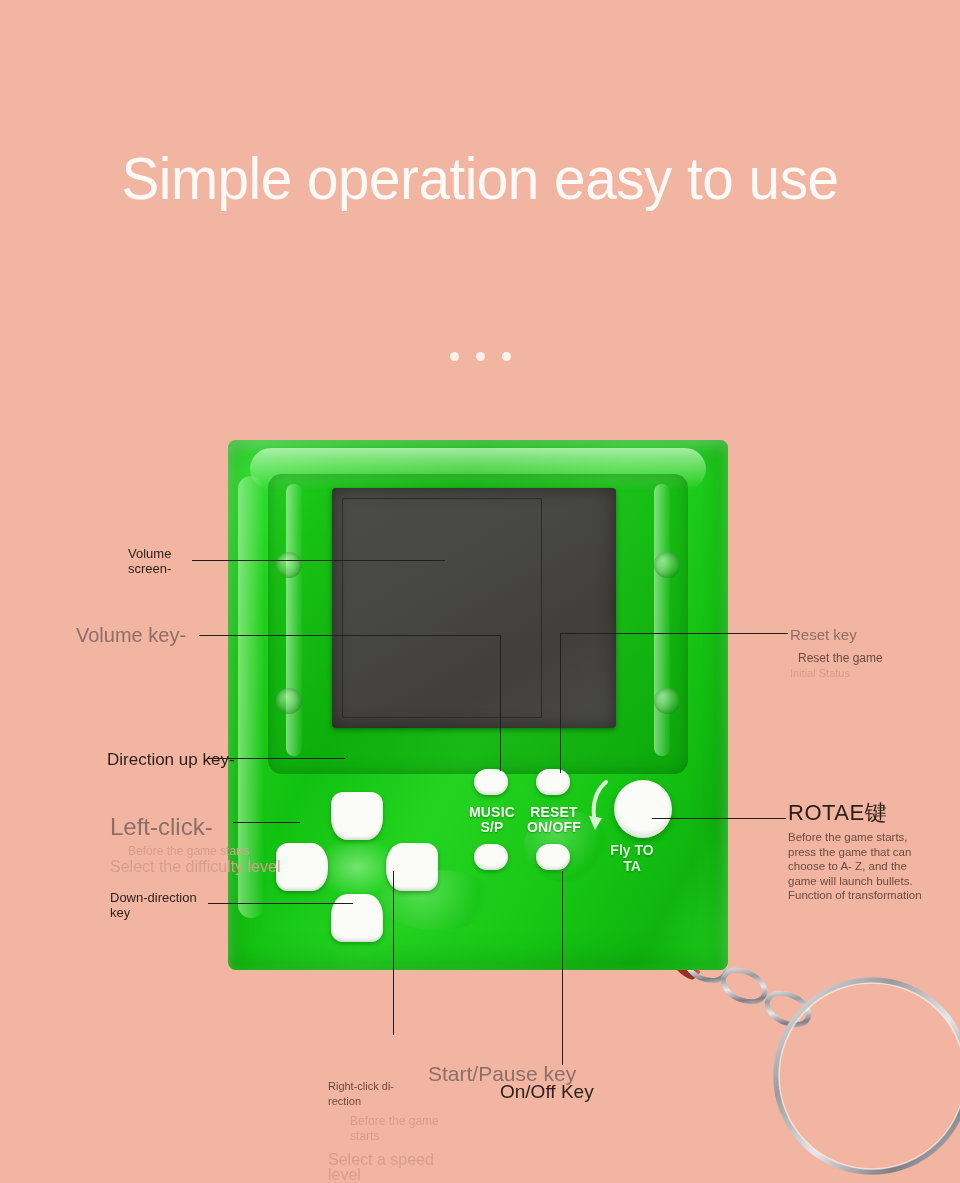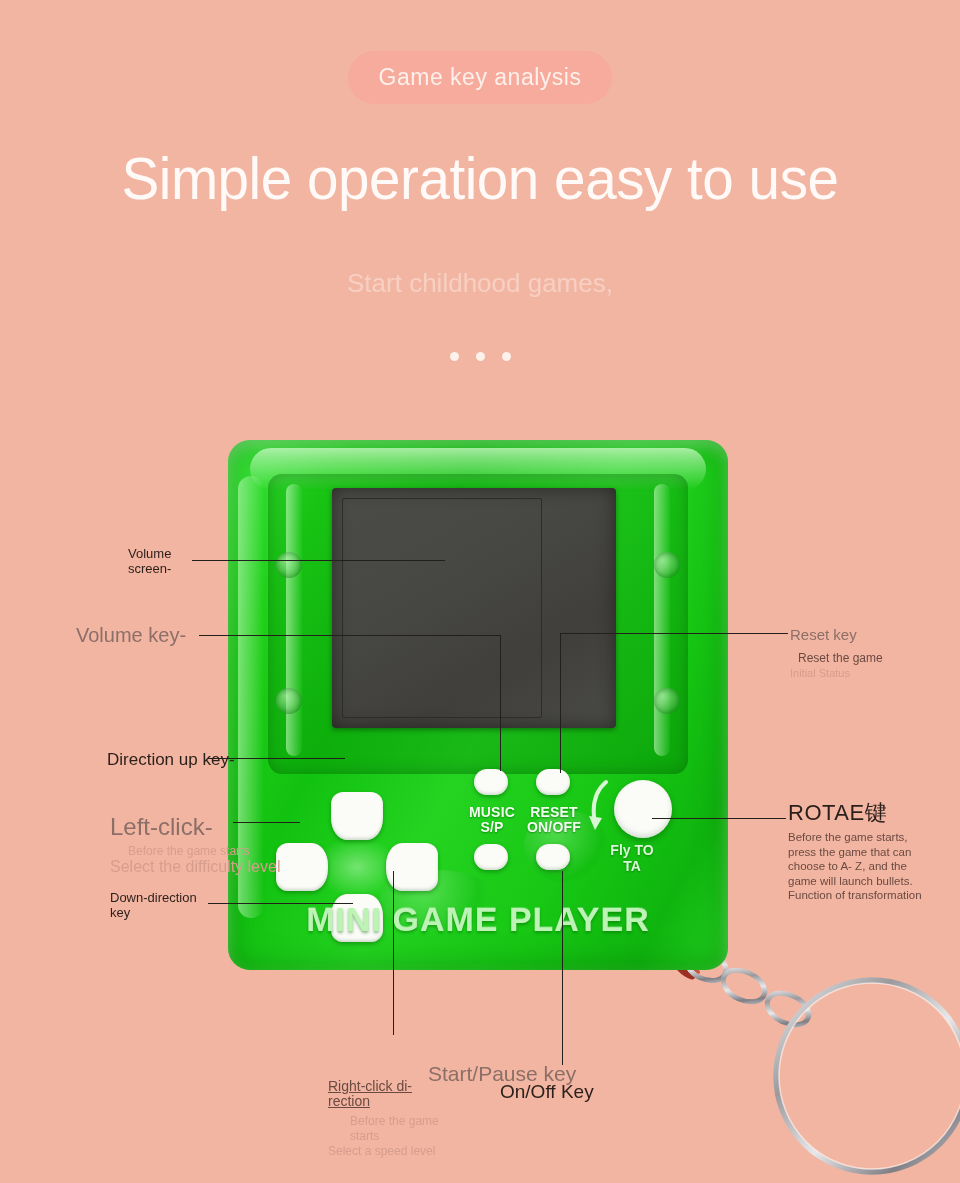--- a/index.html
+++ b/index.html
@@ -47,21 +47,21 @@
     width:9px; height:9px; border-radius:50%; background:#fdf1ec;
     display:block;
   }
 
   
   .device {
     position:absolute; left:228px; top:440px; width:500px; height:530px;
   }
   .body-shell {
     position:absolute; inset:0;
-    border-radius:22px;
+    border-radius:8px;
     background:
       linear-gradient(118deg,#3ee53e 0%,#1fd119 16%,#12c210 33%,#24d421 52%,#17c714 72%,#0fb50e 88%,#23cf20 100%);
     box-shadow:inset 0 0 34px rgba(0,90,0,.45), inset 0 6px 14px rgba(190,255,190,.55);
     overflow:hidden;
   }
   .gloss-top {
     position:absolute; left:22px; right:22px; top:8px; height:42px;
     border-radius:40px;
     background:linear-gradient(180deg,rgba(215,255,210,.70),rgba(160,250,150,0));
   }
@@ -165,38 +165,34 @@
   .a-reset .hd{ font-size:15px; line-height:18px; }
   .a-reset .s1{ font-size:12px; line-height:16px; margin-top:6px; padding-left:8px; }
   .a-reset .s2{ font-size:11px; line-height:14px; }
 
   .a-rotae   { left:788px; top:800px; width:172px; }
   .a-rotae .hd{ font-size:22px; line-height:26px; letter-spacing:.5px; }
   .a-rotae .bd{ font-size:11.5px; line-height:14.5px; margin-top:4px; }
 
   .a-start   { left:428px; top:1062px; font-size:21px; }
   .a-rightclk{ left:328px; top:1079px; width:140px; }
-  .a-rightclk .hd{ font-size:14px; line-height:15px;text-decoration:underline; }
+  .a-rightclk .hd{ font-size:11px; line-height:15px; }
   .a-rightclk .s1{ font-size:12px; line-height:15px; margin-top:5px; padding-left:22px; }
-  .a-rightclk .s2{ font-size:12px; line-height:15px; }
+  .a-rightclk .s2{ font-size:16px; line-height:15px;margin-top:8px; }
   .a-onoff   { left:500px; top:1081px; font-size:19px; }
 </style>
 </head>
 <body>
 
 <div class="stage">
 
-  <div class="pill">
-    <span>Game key analysis</span>
-  </div>
 
   <div class="headline">Simple operation easy to use</div>
 
   <div class="sub-row">
-    <div class="sub-left">Start childhood games,</div>
   </div>
 
   <div class="dots">
     <span></span>
     <span></span>
     <span></span>
   </div>
 
   <div class="chain">
     <svg width="300" height="246" viewBox="0 0 300 246">
@@ -270,21 +266,20 @@
       <div class="rotae-btn"></div>
       <svg class="fly-arrow" viewBox="0 0 26 58">
         <path d="M18,4 C6,14 4,30 7,46" fill="none" stroke="#d9f7d4" stroke-width="4" stroke-linecap="round"></path>
         <path d="M1,38 L7,52 L14,40 Z" fill="#d9f7d4"></path>
       </svg>
       <div class="fly">
         <div>Fly TO</div>
         <div>TA</div>
       </div>
 
-      <div class="brand">MINI GAME PLAYER</div>
     </div>
   </div>
 
   <div class="lead h" style="left:192px;top:560px;width:253px;"></div>
 
   <div class="lead h" style="left:199px;top:635px;width:302px;"></div>
   <div class="lead v" style="left:500px;top:635px;height:136px;"></div>
 
   <div class="lead h" style="left:560px;top:633px;width:228px;"></div>
   <div class="lead v" style="left:560px;top:633px;height:140px;"></div>

